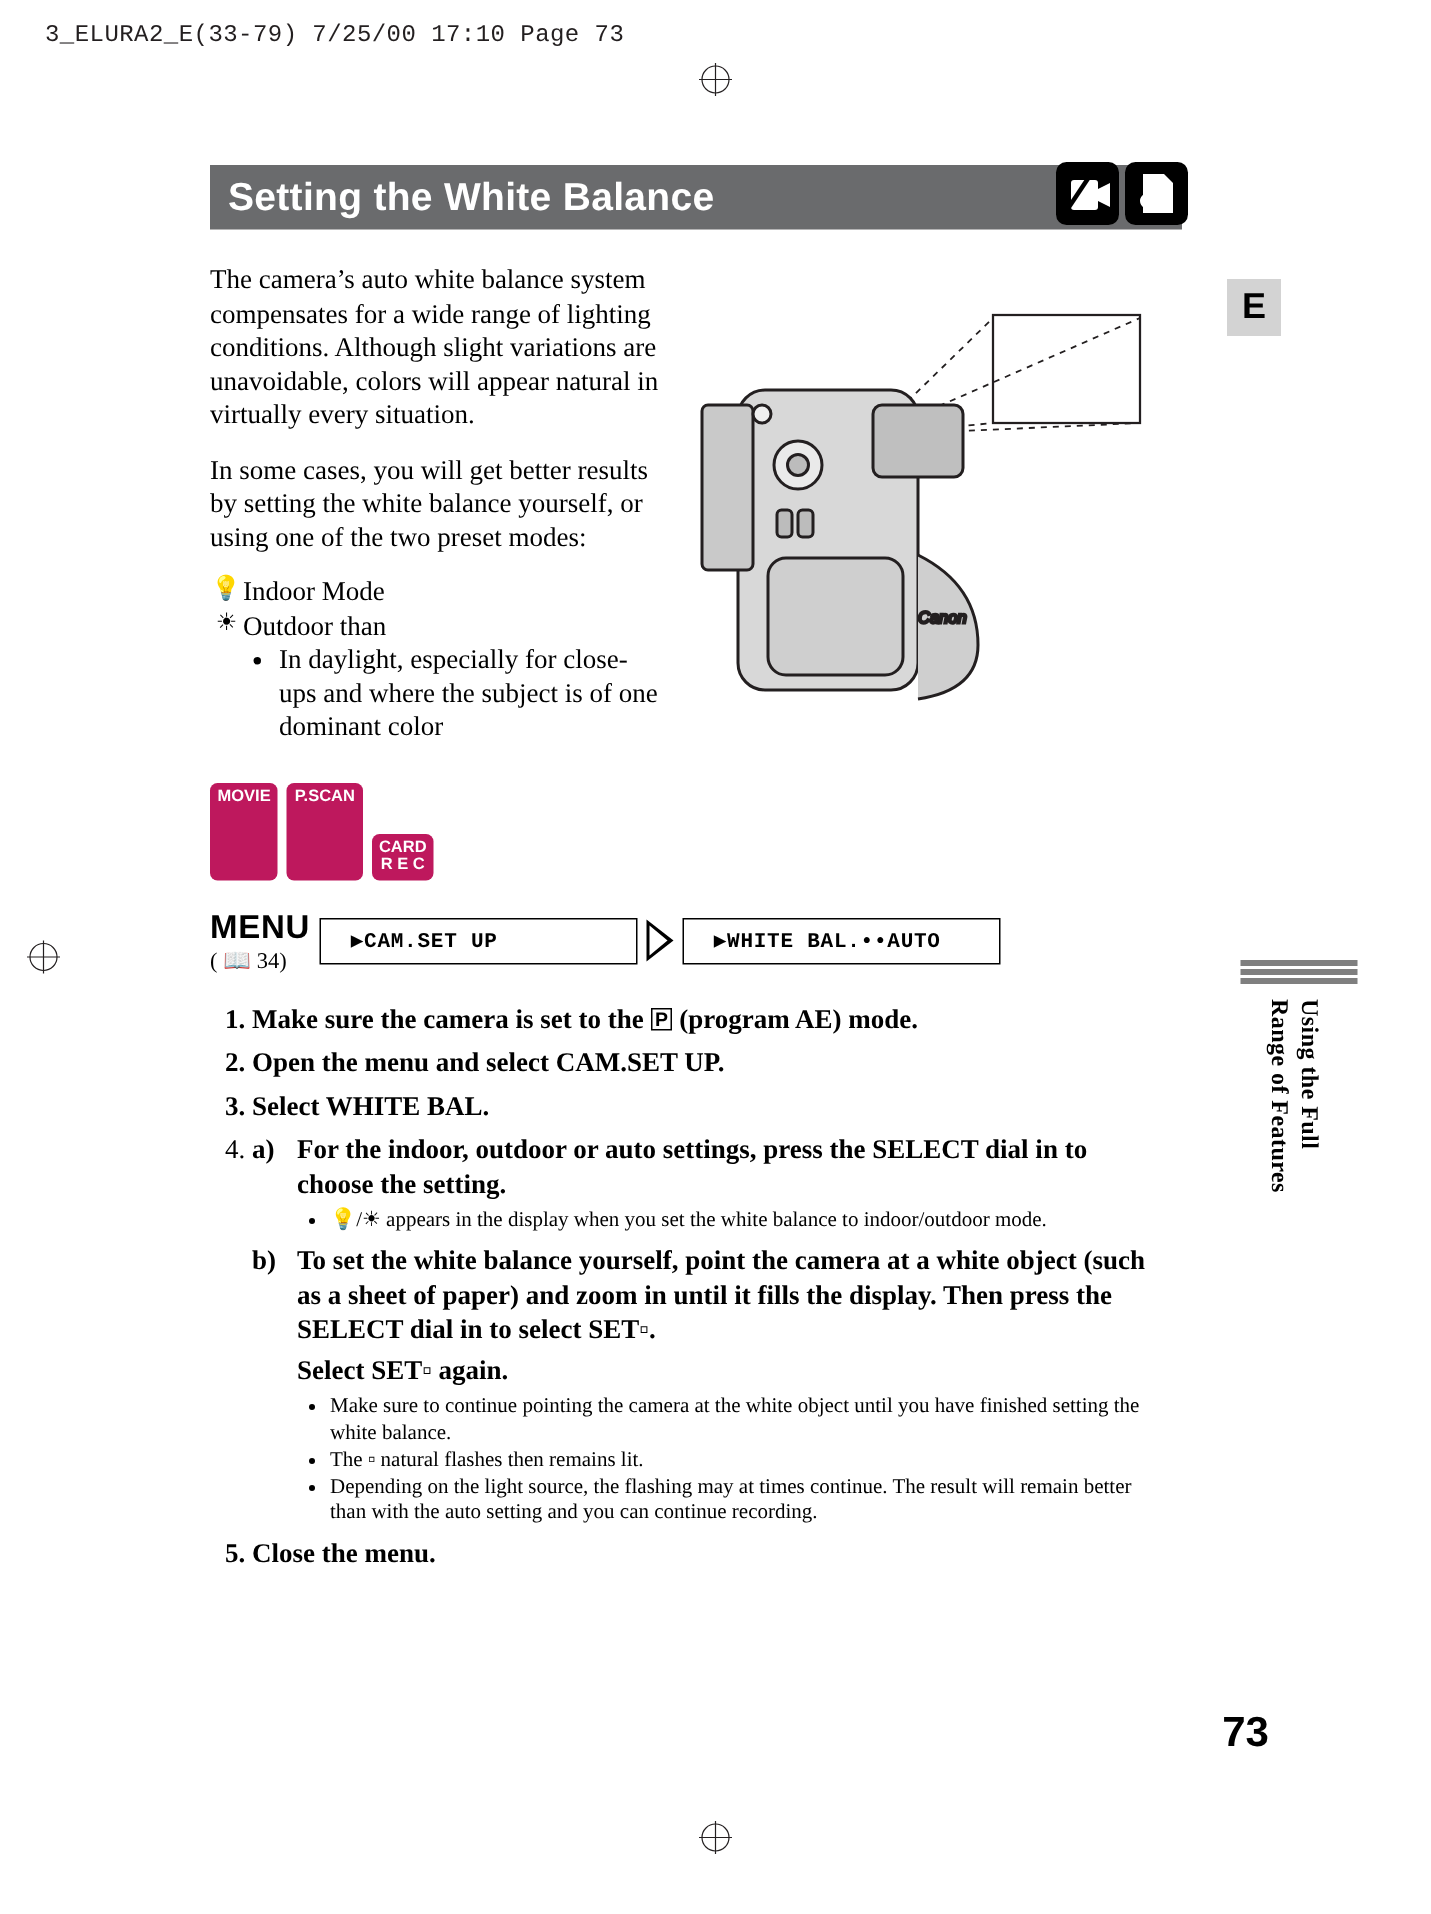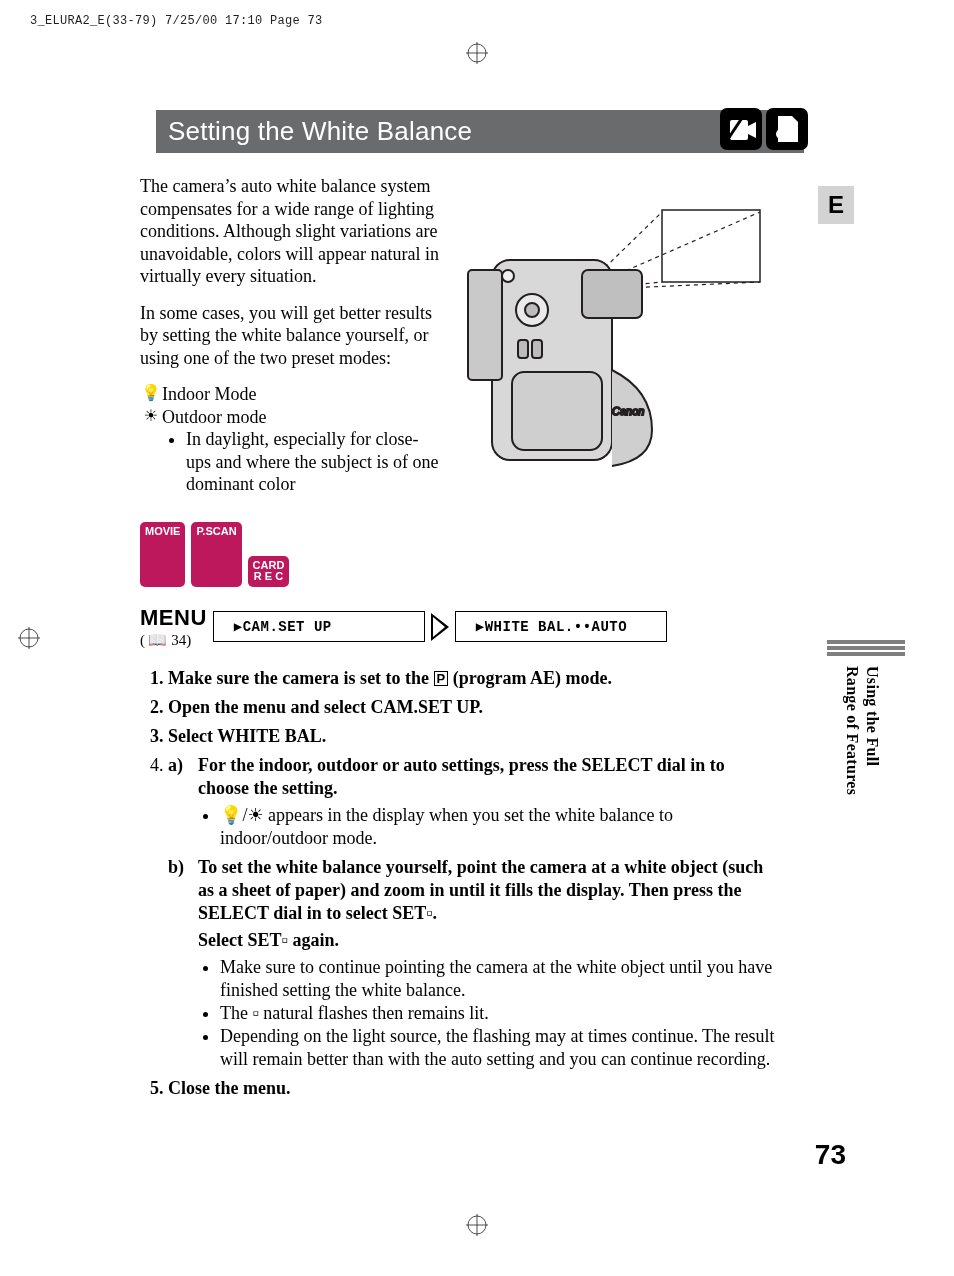--- a/index.html
+++ b/index.html
@@ -38,21 +38,21 @@
     width: 22px;
     height: 22px;
     transform: translateY(-50%);
   }
   .crop svg { display:block; }
   .slug {
     position: absolute;
     top: 14px;
     left: 30px;
     font-family: "Courier New", monospace;
-    font-size: 12px;
+    font-size: 16px;
     color: #231f20;
     letter-spacing: 0.3px;
   }
 
   .content {
     position: absolute;
     left: 140px;
     top: 110px;
     width: 640px;
   }
@@ -96,27 +96,26 @@
     font-size: 16px;
     line-height: 20px;
     text-align: left;
     letter-spacing: 0.3px;
   }
 
   .title-bar {
     background: #6a6b6d;
     color: #fff;
     font-family: Arial, Helvetica, sans-serif;
-    font-weight: normal;
+    font-weight: bold;
     font-size: 26px;
     padding: 6px 12px;
     width: 624px;
     position: relative;
     letter-spacing: 0.2px;
-    margin-left: 16px;
   }
   .title-icons {
     position: absolute;
     right: -4px;
     top: -2px;
     height: 44px;
     display: flex;
     gap: 4px;
   }
   .title-icons .ico {
@@ -228,21 +227,21 @@
   ol.steps > li { margin-bottom: 6px; }
   ol.steps > li.bold { font-weight: bold; }
   .sub-letter { display:flex; gap:10px; margin-top:2px; }
   .sub-letter .let { font-weight: bold; width: 20px; flex:none; }
   .sub-letter .body { font-weight: bold; }
   ul.inner {
     margin: 4px 0 6px 0;
     padding-left: 52px;
     list-style: disc;
     font-weight: normal;
-    font-size: 18px;
+    font-size: 14px;
   }
   .setline { font-weight: bold; margin-top:4px; margin-left:30px; }
   .p-box {
     display:inline-block;
     border:1px solid #000;
     font-family: Arial, sans-serif;
     font-size: 13px;
     line-height: 1;
     padding: 0 2px;
     vertical-align: 1px;
@@ -325,21 +324,21 @@
         <p>The camera’s auto white balance system compensates for a wide range of lighting conditions. Although slight variations are unavoidable, colors will appear natural in virtually every situation.</p>
         <p>In some cases, you will get better results by setting the white balance yourself, or using one of the two preset modes:</p>
 
         <div class="mode-row">
           <div class="icon">💡</div>
           <div class="txt">Indoor Mode</div>
         </div>
 
         <div class="mode-row">
           <div class="icon">☀</div>
-          <div class="txt">Outdoor mode</div>
+          <div class="txt">Outdoor than</div>
         </div>
         <ul class="bullets">
           <li>In daylight, especially for close-ups and where the subject is of one dominant color</li>
         </ul>
       </div>
 
       <div class="camera-figure">
         <svg viewBox="0 0 310 300">
 
           <rect x="200" y="10" width="98" height="72" fill="#fff" stroke="#231f20" stroke-width="1.5"></rect>

